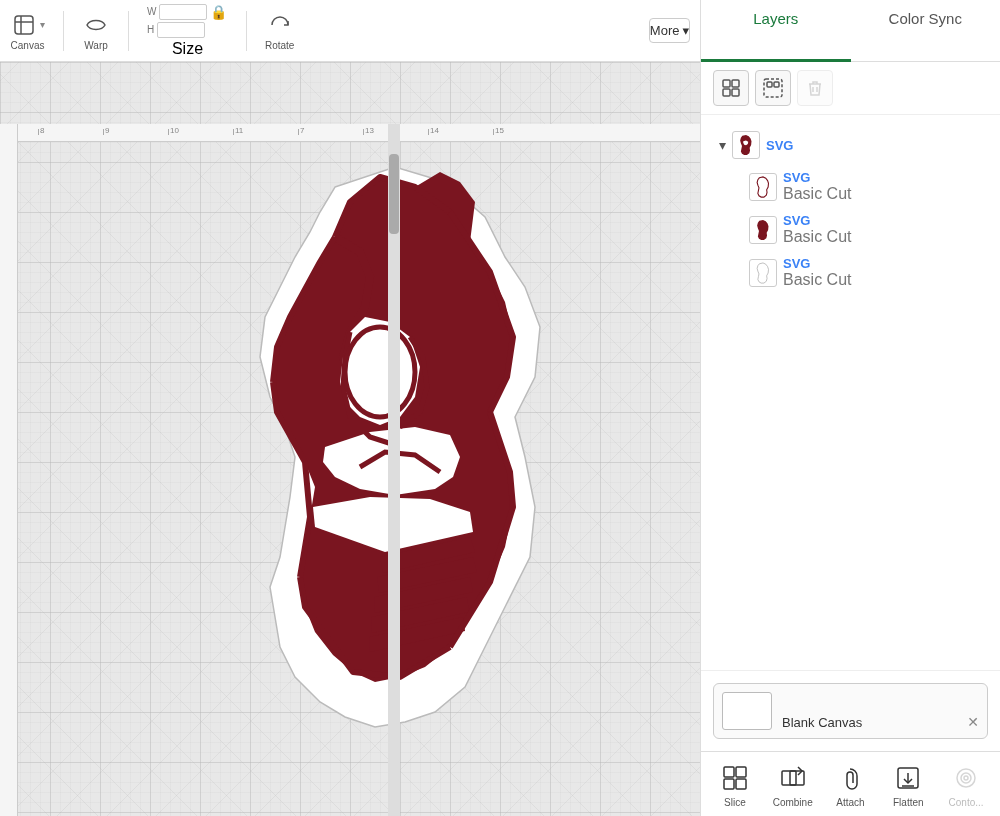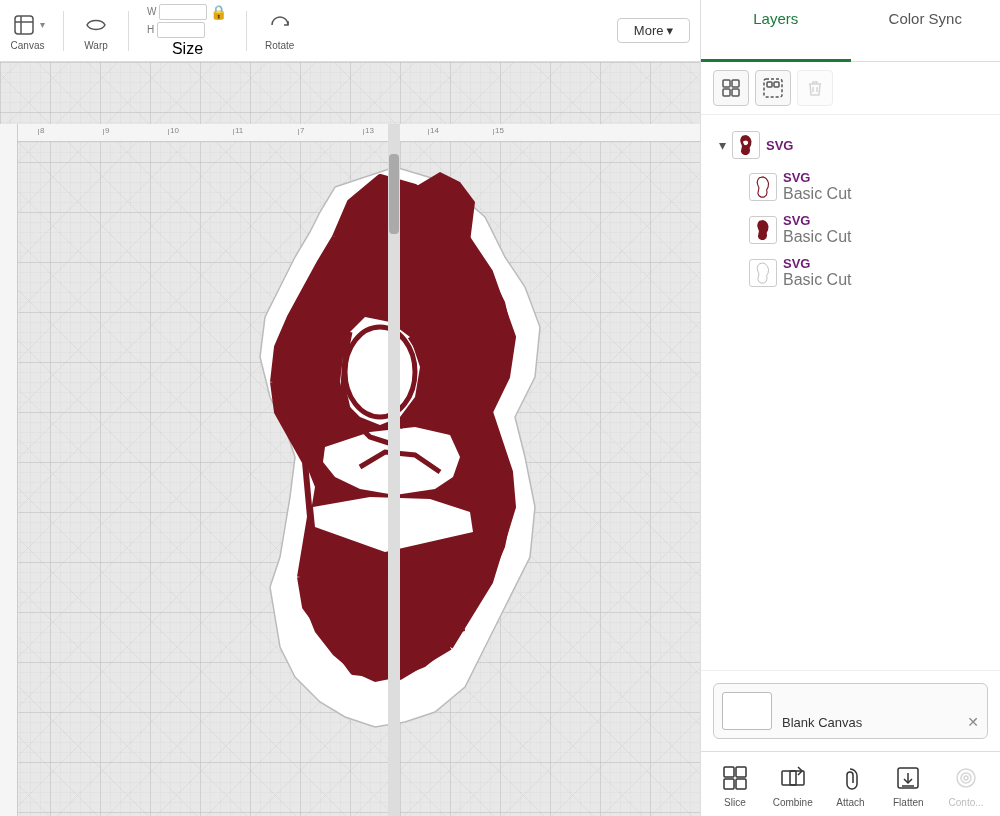--- a/index.html
+++ b/index.html
@@ -46,21 +46,21 @@
       width: 1px; height: 40px;
       background: #ddd;
     }
     .more-btn {
       display: flex;
       align-items: center;
       gap: 3px;
       font-size: 13px;
       color: #333;
       cursor: pointer;
-      padding: 4px 16px;
+      padding: 4px 0;
       border: 1px solid #ccc;
       border-radius: 4px;
       background: #fff;
     }
     .size-group {
       display: flex; flex-direction: column; gap: 2px;
     }
     .size-input-row {
       display: flex; align-items: center; gap: 3px; font-size: 11px;
     }
@@ -220,21 +220,21 @@
     .layer-thumb {
       width: 28px; height: 28px;
       border: 1px solid #ccc;
       border-radius: 3px;
       overflow: hidden;
       display: flex; align-items: center; justify-content: center;
       font-size: 16px;
       background: #fff;
     }
     .layer-name-group { display: flex; flex-direction: column; }
-    .layer-name { font-size: 13px; font-weight: 600; color: #701a75; }
+    .layer-name { font-size: 13px; font-weight: 600; color: #3b82f6; }
     .layer-sub { font-size: 16px; color: #777; }
 
     .layer-children {
       margin-left: 30px;
     }
     .layer-item {
       display: flex;
       align-items: center;
       gap: 6px;
       padding: 5px 8px;

